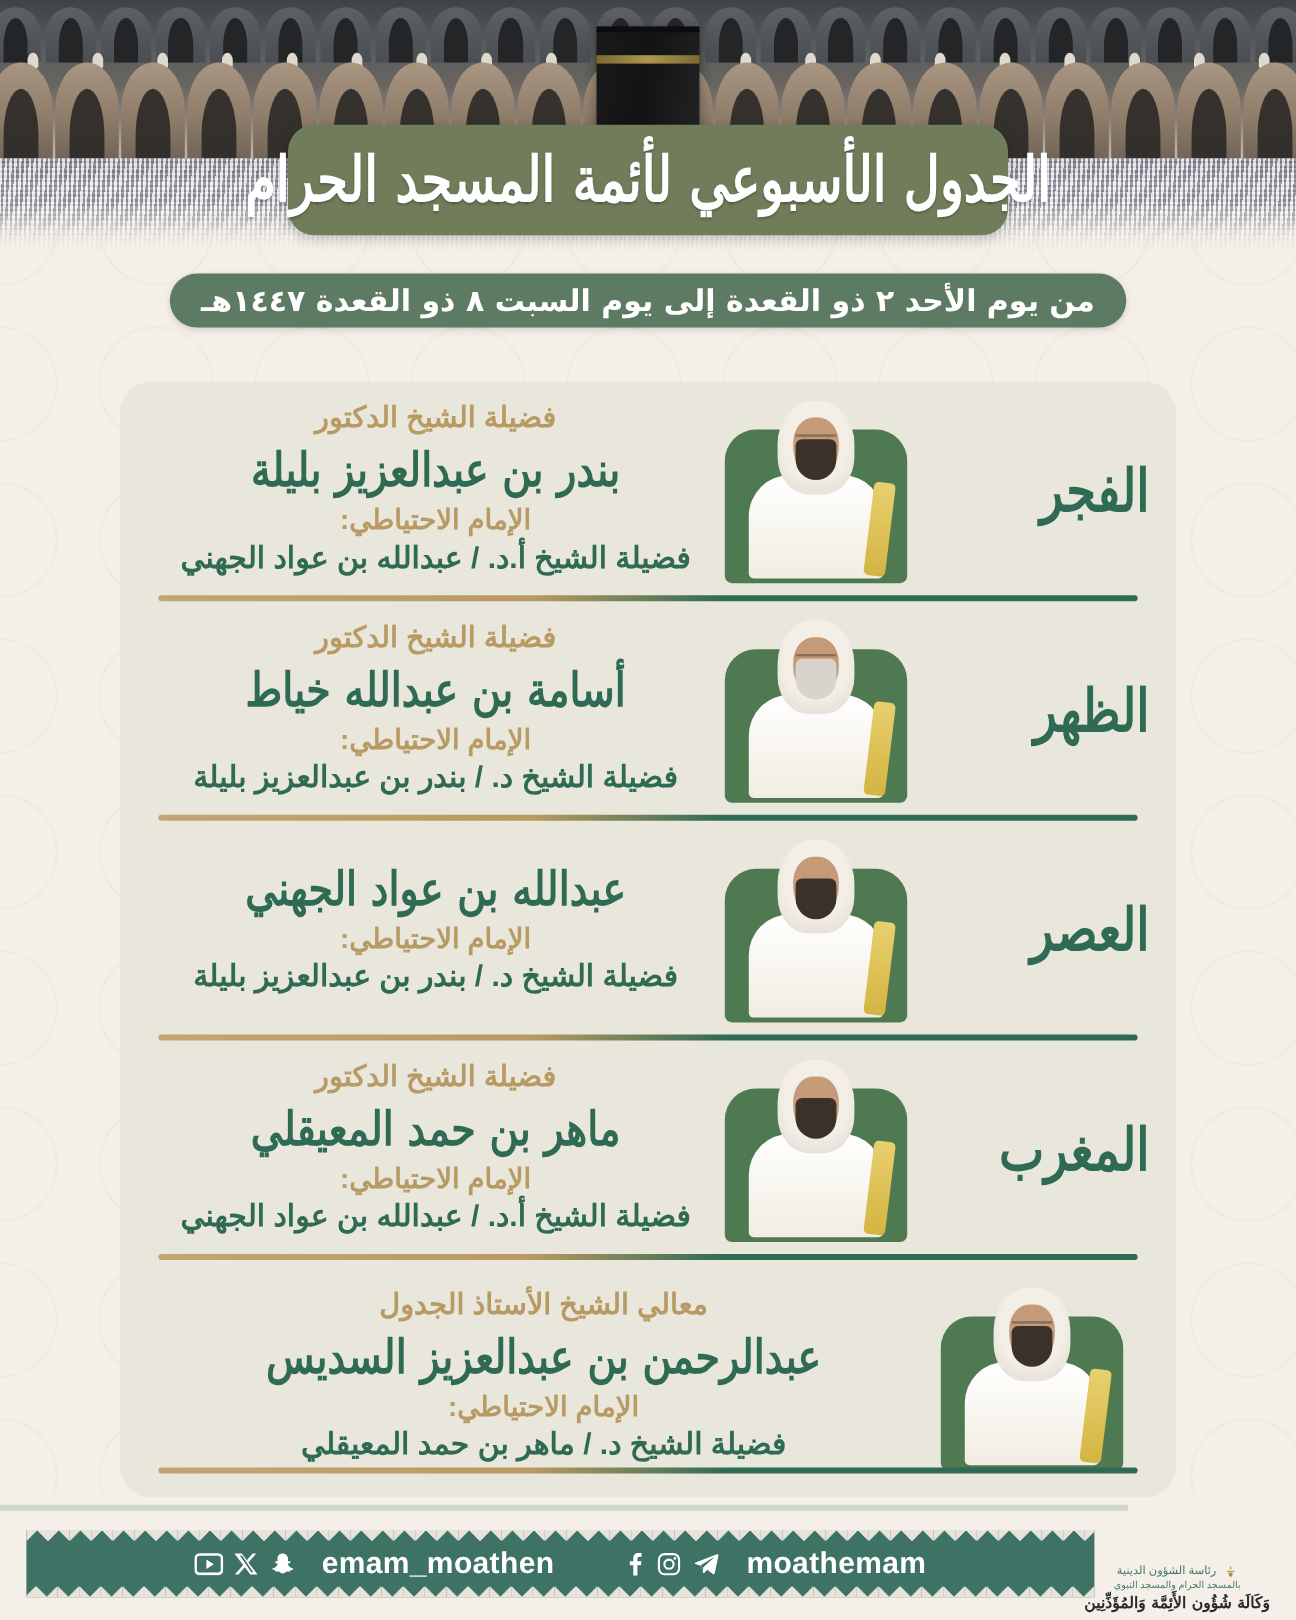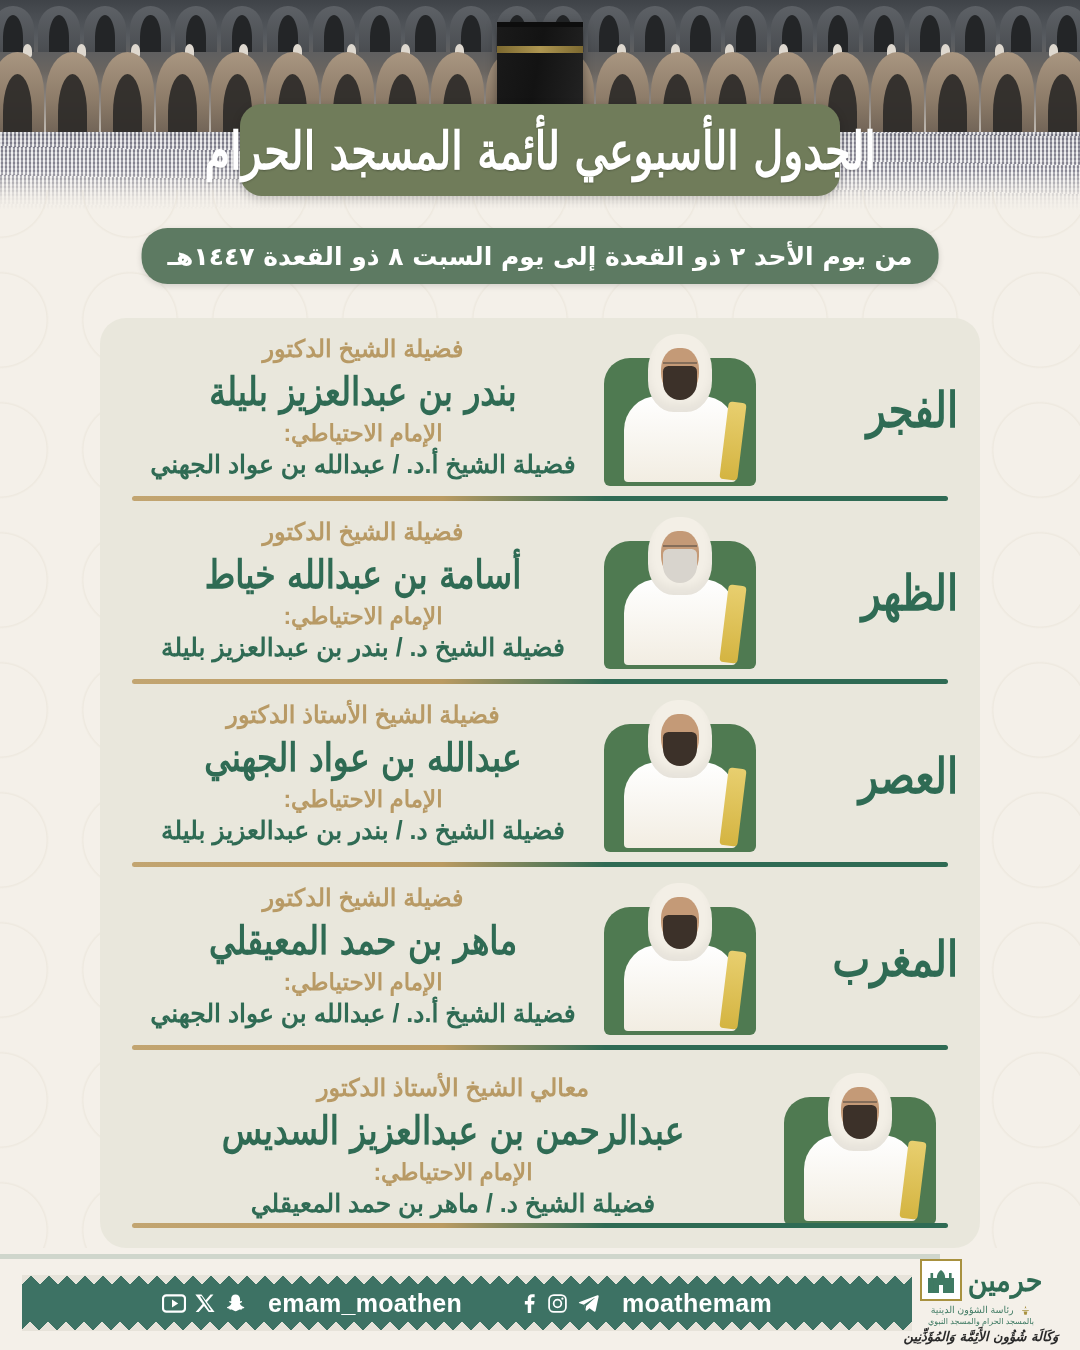--- a/index.html
+++ b/index.html
@@ -178,21 +178,21 @@
     text-shadow: 0 1px 2px rgba(0,0,0,.22);
     transform: scaleY(1.18) scaleX(.94);
   }
 
   
   .date-badge {
     position: absolute;
     top: 228px;
     left: 50%;
     transform: translateX(-50%);
-    height: 56px;
+    height: 45px;
     padding: 0 26px;
     background: #5d7a62;
     border-radius: 26px;
     display: flex;
     align-items: center;
     justify-content: center;
     z-index: 5;
     box-shadow: 0 2px 6px rgba(0,0,0,.14);
   }
   .date-text {
@@ -479,21 +479,20 @@
     white-space: nowrap;
     margin-top: 1px;
   }
   .logo-l3 {
     color: #2a2a2a;
     font-family: "DejaVu Serif", serif;
     font-size: 13px;
     font-weight: 700;
     margin-top: 3px;
     white-space: nowrap;
-    font-style: italic;
   }
   .logo-palm {
     display: inline-block;
     vertical-align: middle;
     margin-left: 4px;
   }
 </style>
 </head>
 <body>
 
@@ -648,21 +647,20 @@
         <div class="portrait-figure">
           <div class="p-body"></div>
             <div class="p-sash"></div>
           <div class="p-head"></div>
             <div class="p-face"></div>
           <div class="p-beard"></div>
         </div>
       </div>
     </div>
     <div class="text-cell">
-      <div class="imam-title">فضيلة الشيخ الأستاذ الدكتور</div>
       <div class="imam-name">عبدالله بن عواد الجهني</div>
       <div class="reserve-label">الإمام الاحتياطي:</div>
       <div class="reserve-name">فضيلة الشيخ د. / بندر بن عبدالعزيز بليلة</div>
     </div>
     <div class="divider"></div>
   </div>
 
   <div class="prayer-row">
     <div class="prayer-name-cell">
       <div class="prayer-name">المغرب</div>
@@ -696,21 +694,21 @@
           <div class="p-body"></div>
             <div class="p-sash"></div>
           <div class="p-head"></div>
             <div class="p-face"></div>
           <div class="p-glasses"></div>
             <div class="p-beard"></div>
         </div>
       </div>
     </div>
     <div class="text-cell">
-      <div class="imam-title">معالي الشيخ الأستاذ الدكتور</div>
+      <div class="imam-title">معالي الشيخ الأستاذ الجدول</div>
       <div class="imam-name">عبدالرحمن بن عبدالعزيز السديس</div>
       <div class="reserve-label">الإمام الاحتياطي:</div>
       <div class="reserve-name">فضيلة الشيخ د. / ماهر بن حمد المعيقلي</div>
     </div>
     <div class="divider"></div>
   </div>
 
 </div>
 
 <div class="footer">
@@ -760,32 +758,20 @@
           <svg width="21" height="21" viewBox="0 0 24 24">
               <path fill="#fff" d="M12 1.8c3 0 5.1 2.1 5.2 5.1 0 .8 0 1.6-.1 2.4.4.2.9.2 1.3 0 .3-.1.7-.1.9.1.3.3.3.8-.1 1.1-.5.4-1.2.6-1.8.9-.4.2-.5.5-.3.9.9 1.9 2.4 3.1 4.4 3.6.5.1.7.5.5.9-.2.5-1.2.8-2.2 1-.4.1-.5.2-.6.6-.1.5-.3.7-.8.6-.8-.1-1.6-.2-2.4 0-.7.2-1.2.7-1.8 1.1-1.3.9-2.8.9-4.1 0-.6-.4-1.1-.9-1.8-1.1-.8-.2-1.6-.1-2.4 0-.5.1-.7-.1-.8-.6-.1-.4-.2-.5-.6-.6-1-.2-2-.5-2.2-1-.2-.4 0-.8.5-.9 2-.5 3.5-1.7 4.4-3.6.2-.4.1-.7-.3-.9-.6-.3-1.3-.5-1.8-.9-.4-.3-.4-.8-.1-1.1.2-.2.6-.2.9-.1.4.2.9.2 1.3 0-.1-.8-.1-1.6-.1-2.4C6.9 3.9 9 1.8 12 1.8"></path>
             </svg>
         </span>
       </div>
       <span class="handle">emam_moathen</span>
     </div>
   </div>
 
   <div class="logo-block">
-    <div class="logo-row">
-      <span class="logo-haramain">حرمين</span>
-      <span class="logo-mark">
-        <svg width="30" height="30" viewBox="0 0 30 30">
-          <rect x="2" y="13" width="26" height="15" fill="#3f7a63"></rect>
-          <path d="M15 5c2.6 1.6 4.2 4.4 4.2 8H10.8c0-3.6 1.6-6.4 4.2-8z" fill="#3f7a63"></path>
-          <rect x="4.5" y="8" width="2.6" height="20" fill="#3f7a63"></rect>
-          <rect x="23" y="8" width="2.6" height="20" fill="#3f7a63"></rect>
-          <rect x="13" y="20" width="4" height="8" fill="#fff"></rect>
-        </svg>
-      </span>
-    </div>
     <div class="logo-l1">
       <svg class="logo-palm" width="11" height="11" viewBox="0 0 12 12">
           <path fill="#a8913f" d="M6 .8 7 4.2 6 3.4 5 4.2zM2.4 5.4h7.2v1H2.4zM4 7h4l-.7 3.6H4.7z"></path>
         </svg>
       <span>رئاسة الشؤون الدينية</span>
     </div>
     <div class="logo-l2">بالمسجد الحرام والمسجد النبوي</div>
     <div class="logo-l3">وَكَالَة شُؤُون الأَئِمَّة وَالمُؤَذِّنِين</div>
   </div>
 </div>

